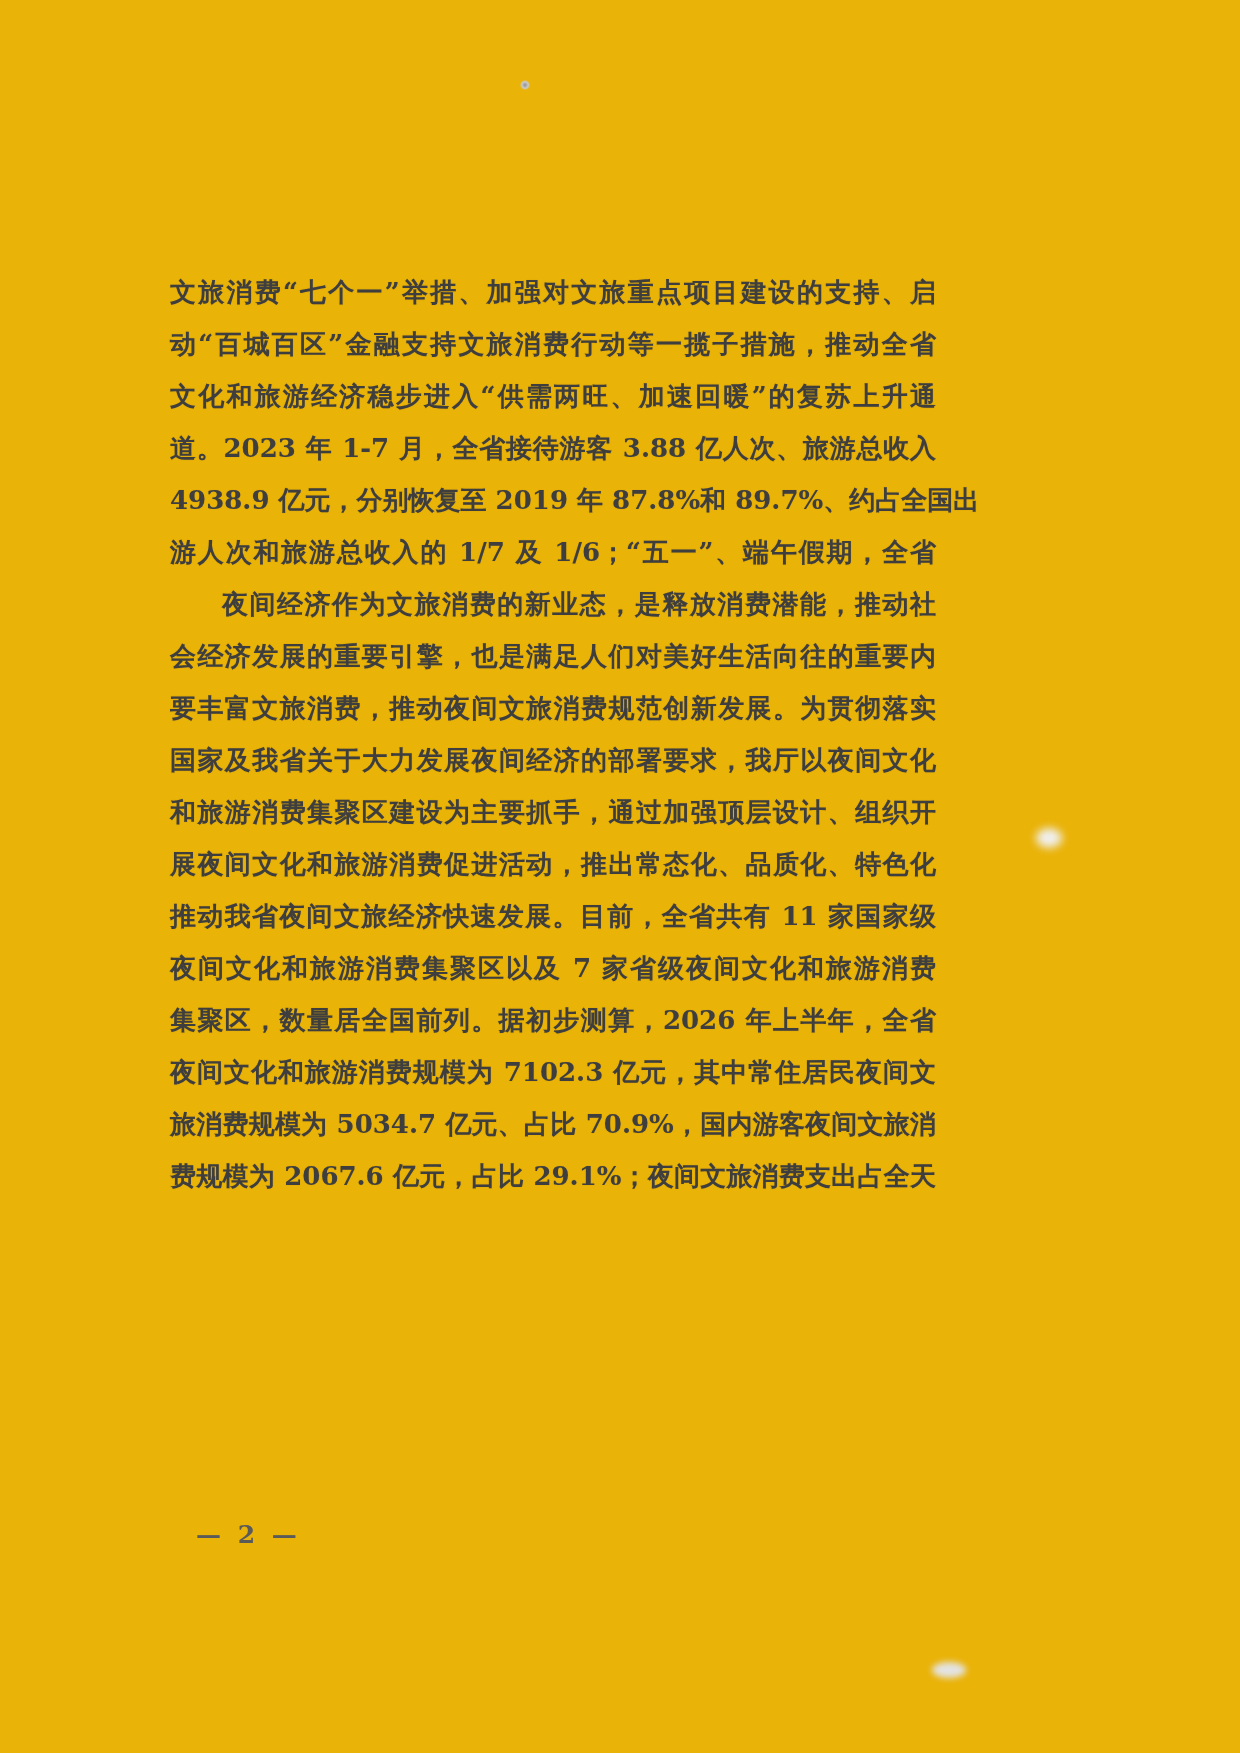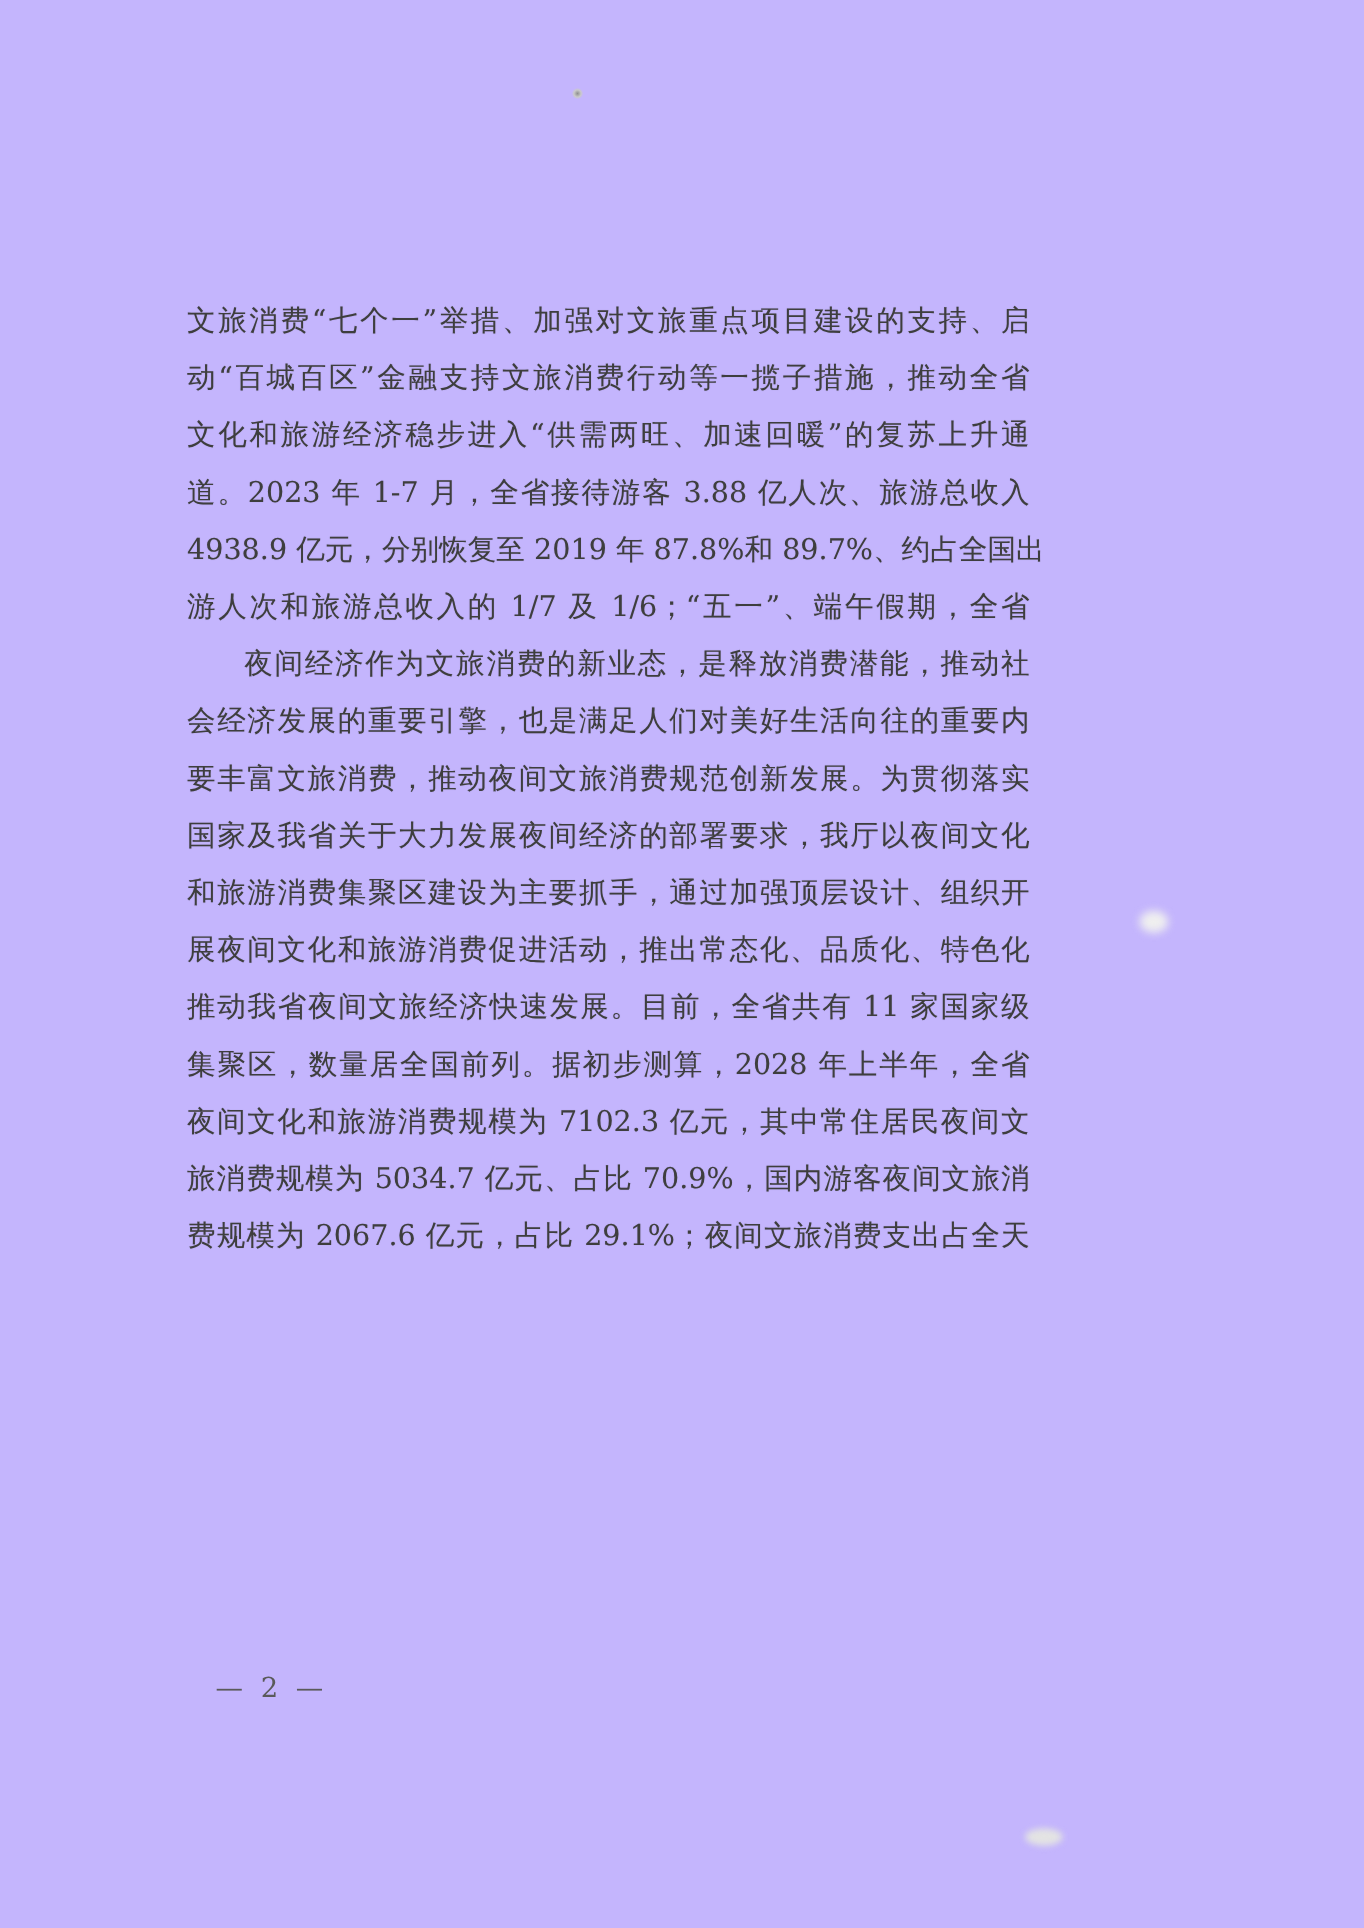--- a/index.html
+++ b/index.html
@@ -4,23 +4,24 @@
 <style>
   * { box-sizing: border-box; }
   html, body {
     margin: 0; padding: 0;
     background: #ffffff;
   }
   .page {
     position: relative;
     width: 1240px;
     height: 1753px;
-    background: #c4b5fd;
+    background: #eab308;
     overflow: hidden;
     font-family: "DejaVu Serif", "Liberation Serif", serif;
+    font-weight: bold;
   }
   .text-block {
     position: absolute;
     left: 170px;
     top: 266px;
     width: 766px;
     font-size: 26px;
     line-height: 52px;
     color: #3e3e3e;
     text-shadow: 0 0 1px rgba(70,70,70,0.25);
@@ -84,20 +85,21 @@
       <div class="line">道。2023 年 1-7 月，全省接待游客 3.88 亿人次、旅游总收入</div>
       <div class="line">4938.9 亿元，分别恢复至 2019 年 87.8%和 89.7%、约占全国出</div>
       <div class="line">游人次和旅游总收入的 1/7 及 1/6；“五一”、端午假期，全省</div>
       <div class="line indent">夜间经济作为文旅消费的新业态，是释放消费潜能，推动社</div>
       <div class="line">会经济发展的重要引擎，也是满足人们对美好生活向往的重要内</div>
       <div class="line">要丰富文旅消费，推动夜间文旅消费规范创新发展。为贯彻落实</div>
       <div class="line">国家及我省关于大力发展夜间经济的部署要求，我厅以夜间文化</div>
       <div class="line">和旅游消费集聚区建设为主要抓手，通过加强顶层设计、组织开</div>
       <div class="line">展夜间文化和旅游消费促进活动，推出常态化、品质化、特色化</div>
       <div class="line">推动我省夜间文旅经济快速发展。目前，全省共有 11 家国家级</div>
-      <div class="line">集聚区，数量居全国前列。据初步测算，2028 年上半年，全省</div>
+      <div class="line">夜间文化和旅游消费集聚区以及 7 家省级夜间文化和旅游消费</div>
+      <div class="line">集聚区，数量居全国前列。据初步测算，2026 年上半年，全省</div>
       <div class="line">夜间文化和旅游消费规模为 7102.3 亿元，其中常住居民夜间文</div>
       <div class="line">旅消费规模为 5034.7 亿元、占比 70.9%，国内游客夜间文旅消</div>
       <div class="line">费规模为 2067.6 亿元，占比 29.1%；夜间文旅消费支出占全天</div>
     </div>
   <div class="page-number">— 2 —</div>
   <div class="smudge-a"></div>
 </div>
 
 </body></html>

